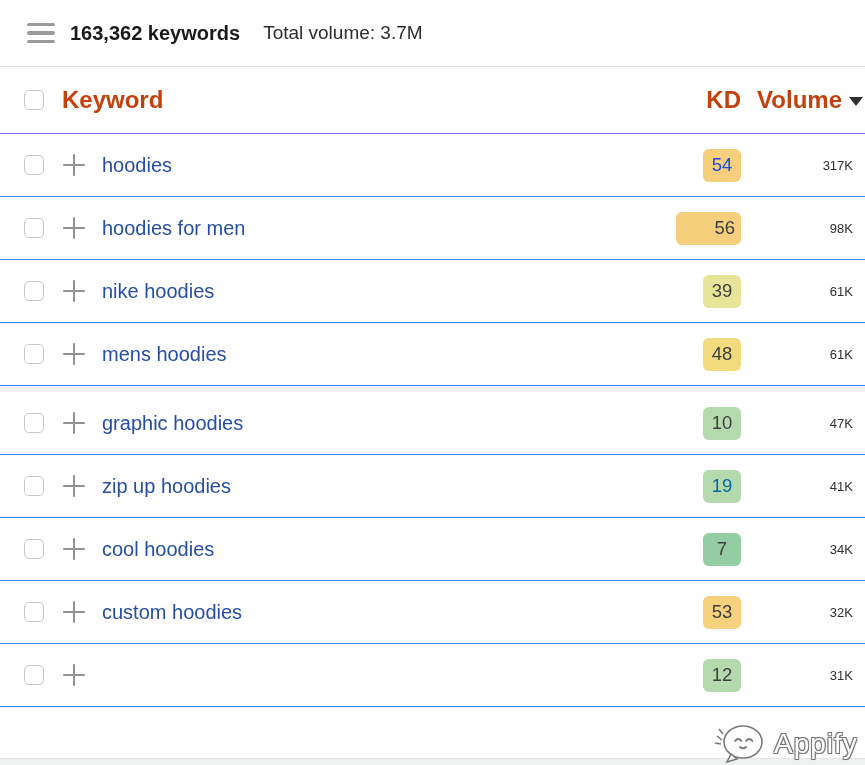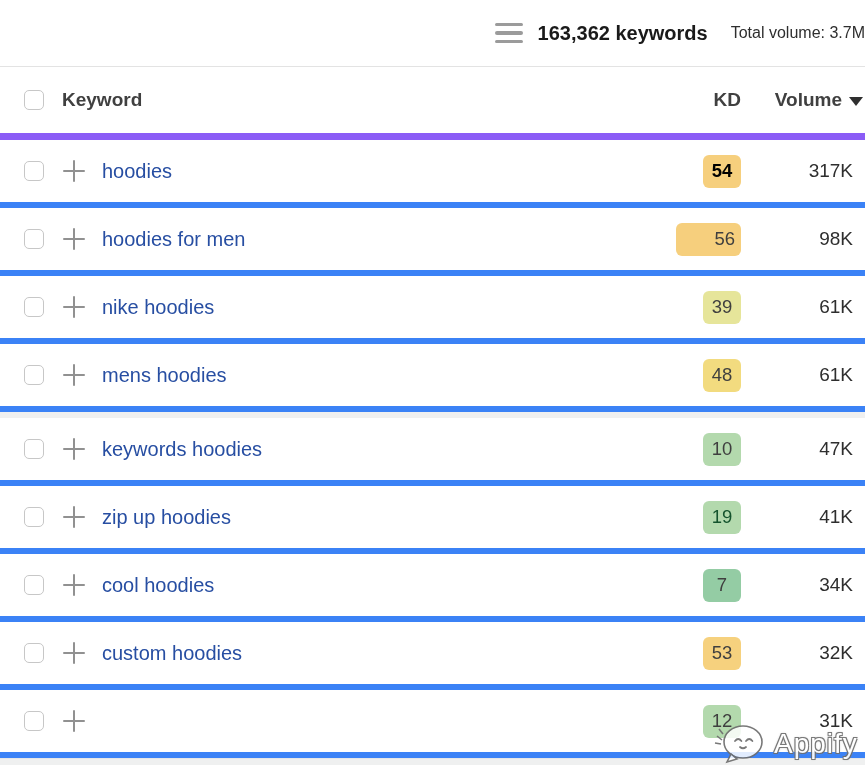--- a/index.html
+++ b/index.html
@@ -4,64 +4,64 @@
 <style>
   html,body{margin:0;padding:0;background:#fff;}
   body{
     width:865px;height:765px;overflow:hidden;position:relative;
     font-family:"Liberation Sans","DejaVu Sans",sans-serif;
     color:#222;
   }
   
   .topbar{
     height:66px;display:flex;align-items:center;
-    border-bottom:1px solid #e3e3e3;padding-left:41px;justify-content:flex-end;
+    border-bottom:1px solid #e3e3e3;padding-left:27px;
   }
   .hamburger{display:inline-flex;flex-direction:column;gap:5px;cursor:pointer;}
   .hamburger i{display:block;width:28px;height:3.5px;background:#9b9b9b;border-radius:2px;}
   .kw-count{font-size:20px;font-weight:bold;color:#1a1a1a;margin-left:15px;}
-  .total-volume{font-size:16px;color:#2e2e2e;margin-left:23px;}
+  .total-volume{font-size:19px;color:#2e2e2e;margin-left:23px;}
   
   .row-grid{
     display:grid;
     grid-template-columns:24px 20px 18px 24px 16px 1fr 120px 112px 12px;
     align-items:center;
   }
   
-  .thead{height:66px;border-bottom:7px solid #8b5cf6;font-weight:bold;font-size:19px;color:#404040;}
+  .thead{height:66px;border-bottom:1px solid #8b5cf6;font-weight:bold;font-size:24px;color:#c2410c;}
   .checkbox{
     grid-column:2;width:20px;height:20px;box-sizing:border-box;
     border:1px solid #c7c7c7;border-radius:5px;background:#fff;cursor:pointer;
   }
   .th-keyword{grid-column:4 / 7;justify-self:start;cursor:pointer;}
   .th-kd{grid-column:7;justify-self:end;cursor:pointer;}
   .th-volume{grid-column:8 / 10;justify-self:end;display:flex;align-items:center;gap:7px;cursor:pointer;padding-right:2px;}
   .tri-down{
     width:0;height:0;border-left:7px solid transparent;border-right:7px solid transparent;
     border-top:9px solid #2f2f2f;margin-top:2px;
   }
   
-  .krow{height:62px;border-bottom:6px solid #3b82f6;}
+  .krow{height:62px;border-bottom:1px solid #3b82f6;}
   .plus{
     grid-column:4;position:relative;width:22px;height:22px;justify-self:center;cursor:pointer;
   }
   .plus::before,.plus::after{content:"";position:absolute;background:#919191;border-radius:1px;}
   .plus::before{left:0;top:9.75px;width:22px;height:2.6px;}
   .plus::after{left:9.7px;top:0;width:2.6px;height:22px;}
   .kw-link{
     grid-column:6;justify-self:start;font-size:20px;color:var(--link,#274ea2);
     text-decoration:none;cursor:pointer;
   }
   .kd-cell{grid-column:7;justify-self:end;}
   .kd-badge{
     display:inline-flex;align-items:center;justify-content:center;
     min-width:38px;height:33px;box-sizing:border-box;padding:0 6px;
     border-radius:6px;font-size:18.5px;color:#3f3f3f;
   }
-  .vol-cell{grid-column:8;justify-self:stretch;text-align:right;font-size:19px;color:#2e2e2e;}
+  .vol-cell{grid-column:8;justify-self:stretch;text-align:right;font-size:13px;color:#2e2e2e;}
   
   .group-sep{height:6px;background:#f0f0f0;}
   
   .bottom-band{position:absolute;left:0;bottom:0;width:865px;height:6px;background:#eff0f0;border-top:1px solid #e6e6e6;}
   
   .watermark{
     position:absolute;left:712px;top:720px;display:flex;align-items:center;gap:6px;
     pointer-events:none;opacity:.92;
   }
   .wm-text{
@@ -90,21 +90,21 @@
     <span>Volume</span>
     <span class="tri-down"></span>
   </span>
 </div>
 
 <div id="rows">
     <div class="krow row-grid">
       <span class="checkbox"></span>
       <span class="plus"></span>
       <a class="kw-link">hoodies</a>
-      <span class="kd-cell"><span class="kd-badge" style="background: rgb(246, 207, 125); color: #000000; font-weight: bold;">54</span></span>
+      <span class="kd-cell"><span class="kd-badge" style="background: rgb(246, 207, 125); color: #1d4ed8;">54</span></span>
       <span class="vol-cell">317K</span>
     </div>
     <div class="krow row-grid">
       <span class="checkbox"></span>
       <span class="plus"></span>
       <a class="kw-link">hoodies for men</a>
       <span class="kd-cell"><span class="kd-badge" style="background: rgb(246, 207, 125); color: rgb(63, 63, 63); padding-left: 38px;">56</span></span>
       <span class="vol-cell">98K</span>
     </div>
     <div class="krow row-grid">
@@ -118,29 +118,29 @@
       <span class="checkbox"></span>
       <span class="plus"></span>
       <a class="kw-link">mens hoodies</a>
       <span class="kd-cell"><span class="kd-badge" style="background: rgb(242, 219, 127); color: rgb(63, 63, 63);">48</span></span>
       <span class="vol-cell">61K</span>
     </div>
     <div class="group-sep"></div>
     <div class="krow row-grid">
       <span class="checkbox"></span>
       <span class="plus"></span>
-      <a class="kw-link">keywords hoodies</a>
+      <a class="kw-link">graphic hoodies</a>
       <span class="kd-cell"><span class="kd-badge" style="background: rgb(179, 217, 173); color: rgb(63, 63, 63);">10</span></span>
       <span class="vol-cell">47K</span>
     </div>
     <div class="krow row-grid">
       <span class="checkbox"></span>
       <span class="plus"></span>
       <a class="kw-link">zip up hoodies</a>
-      <span class="kd-cell"><span class="kd-badge" style="background: rgb(179, 217, 173); color: #14532d;">19</span></span>
+      <span class="kd-cell"><span class="kd-badge" style="background: rgb(179, 217, 173); color: #0369a1;">19</span></span>
       <span class="vol-cell">41K</span>
     </div>
     <div class="krow row-grid">
       <span class="checkbox"></span>
       <span class="plus"></span>
       <a class="kw-link">cool hoodies</a>
       <span class="kd-cell"><span class="kd-badge" style="background: rgb(148, 204, 164); color: rgb(63, 63, 63);">7</span></span>
       <span class="vol-cell">34K</span>
     </div>
     <div class="krow row-grid">

